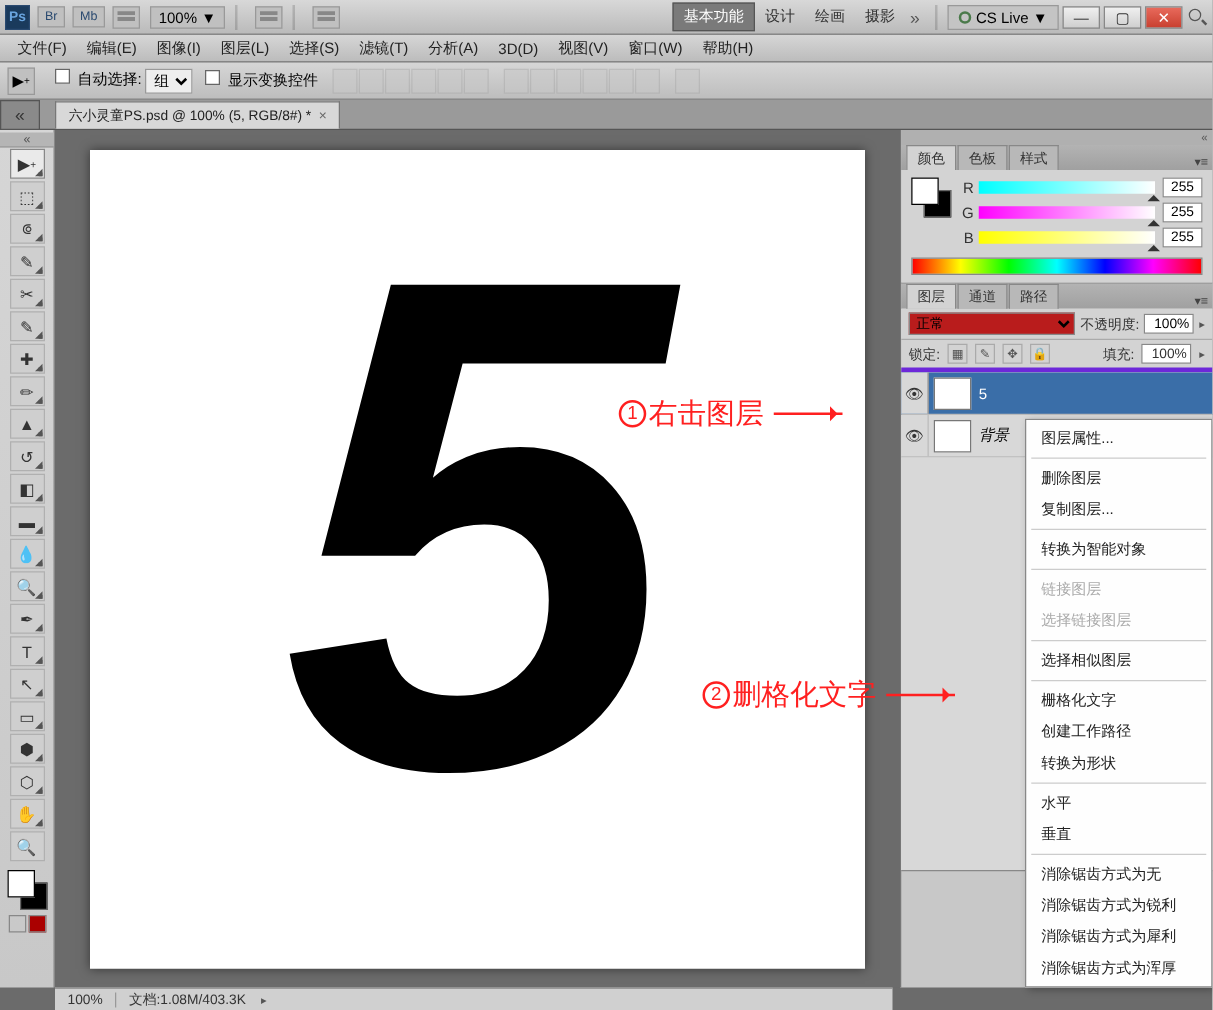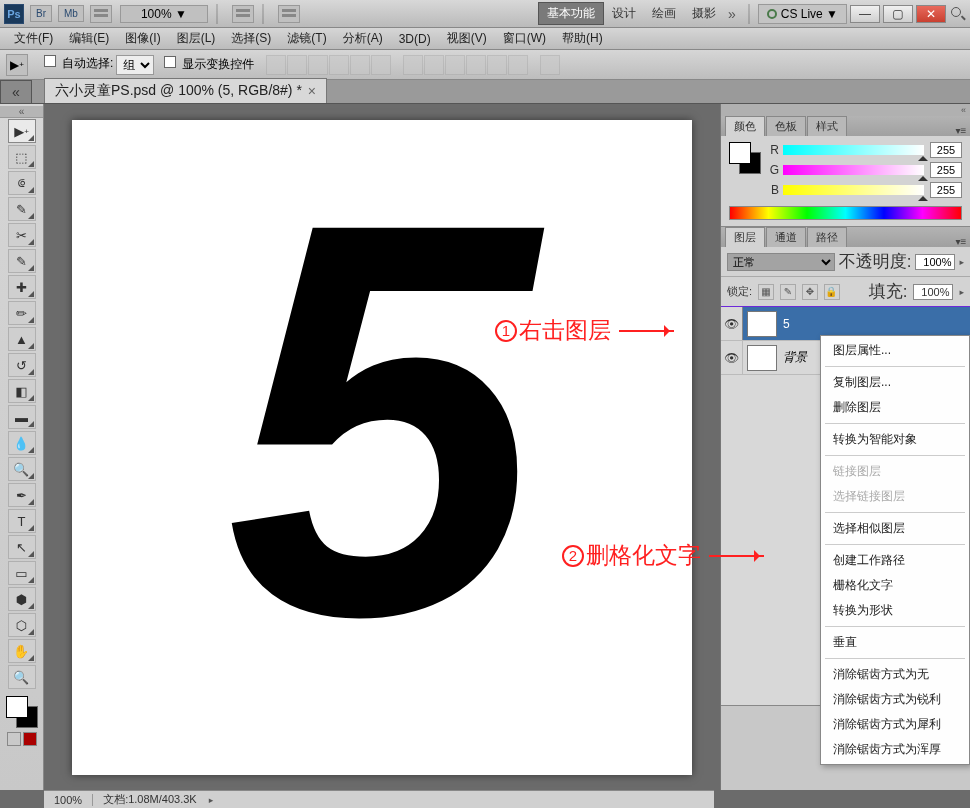--- a/index.html
+++ b/index.html
@@ -4,21 +4,21 @@
 <style>
 * { margin: 0; padding: 0; box-sizing: border-box; font-family: "Microsoft YaHei", Arial, sans-serif; }
 body { background: #6b6b6b; width: 970px; height: 808px; overflow: hidden; position: relative; font-size: 12px; }
 
 
 .titlebar { height: 28px; background: linear-gradient(#d8d8d8, #bababa); display: flex; align-items: center; padding: 0 4px; border-bottom: 1px solid #888; }
 .titlebar .ps-logo { width: 20px; height: 20px; background: #1a3a5c; color: #6aa5e0; display: flex; align-items: center; justify-content: center; font-weight: bold; font-size: 11px; border: 1px solid #2a4a70; }
 .titlebar .tb-box { border: 1px solid #999; background: #c0c0c0; padding: 2px 5px; margin-left: 6px; font-size: 10px; color: #2a4a70; }
 .titlebar .tb-arrange { width: 22px; height: 18px; border: 1px solid #999; margin-left: 6px; background: #c0c0c0; position:relative; }
 .titlebar .tb-arrange::before { content:""; position:absolute; inset:3px; background:linear-gradient(#888 0,#888 3px,transparent 3px,transparent 5px,#888 5px,#888 8px,transparent 8px,transparent 10px,#888 10px); }
-.titlebar .zoom { margin-left: 8px; background:#c0c0c0; border:1px solid #999; padding:1px 20px; }
+.titlebar .zoom { margin-left: 8px; background:#c0c0c0; border:1px solid #999; padding:1px 6px; }
 .titlebar .sep { width: 2px; height: 20px; background:rgba(0,0,0,0.15); margin:0 8px; }
 .titlebar .ws { padding: 2px 8px; color: #333; cursor:pointer; }
 .titlebar .ws.active { background:#7a7a7a; color:#fff; border:1px solid #555; }
 .titlebar .chev { color:#555; padding:0 4px; font-size:14px; }
 .titlebar .spacer { flex: 1; }
 .titlebar .cslive { border:1px solid #999; background:#c4c4c4; padding:2px 8px; display:flex; align-items:center; gap:4px; }
 .titlebar .cslive .ring { width:10px; height:10px; border:2px solid #4a7a4a; border-radius:50%; }
 .titlebar .win-ctrl { width:30px; height:18px; border:1px solid #888; margin-left:3px; background:linear-gradient(#f0f0f0,#cfcfcf); display:flex; align-items:center; justify-content:center; color:#333; }
 .titlebar .win-ctrl.close { background:linear-gradient(#e86a5c,#c94030); color:#fff; }
 .titlebar .search-ico { width:16px; height:16px; margin-left:4px; position:relative; }
@@ -34,21 +34,21 @@
 .optbar .tool-ico { width:22px; height:22px; background:#c0c0c0; border:1px solid #999; display:flex; align-items:center; justify-content:center; }
 .optbar .check { width:12px; height:12px; border:1px solid #666; background:#fff; display:inline-block; vertical-align:middle; margin-right:3px; }
 .optbar select { font-size:12px; padding:1px 2px; background:#eee; border:1px solid #999; }
 .optbar .grp { display:flex; align-items:flex-start; gap:3px; margin-left:4px; }
 .optbar .align-set { display:flex; gap:1px; margin-left:6px; }
 .optbar .align-set span { width:20px; height:20px; border:1px solid #aaa; background:#c8c8c8; opacity:0.5; }
 
 
 .docstrip { height:24px; background:#9a9a9a; display:flex; align-items:flex-end; padding-left:44px; border-bottom:1px solid #555; }
 .docstrip .collapse-tab { position:absolute; left:0; top:80px; width:32px; height:24px; background:#8a8a8a; border:1px solid #555; display:flex; align-items:center; justify-content:center; color:#333; font-size:14px; }
-.doctab { background:#d8d8d8; border:1px solid #777; border-bottom:none; padding:3px 10px 3px 10px; font-size:14px; color:#222; display:flex; align-items:center; gap:6px; }
+.doctab { background:#d8d8d8; border:1px solid #777; border-bottom:none; padding:3px 10px 3px 10px; font-size:11px; color:#222; display:flex; align-items:center; gap:6px; }
 .doctab .x { color:#666; cursor:pointer; }
 
 
 .main { position:absolute; top:104px; left:0; right:0; bottom:18px; display:flex; }
 .toolbox { width:44px; background:linear-gradient(#d6d6d6,#c8c8c8); border-right:1px solid #888; display:flex; flex-direction:column; align-items:center; padding-top:2px; }
 .toolbox .collapse { width:100%; height:12px; background:#b5b5b5; color:#555; font-size:10px; display:flex; justify-content:center; align-items:center; border-bottom:1px solid #999; }
 .toolbox .tool { width:28px; height:24px; margin:1px 0; background:#cfcfcf; border:1px solid #b0b0b0; display:flex; align-items:center; justify-content:center; color:#333; font-size:13px; cursor:pointer; position:relative; }
 .toolbox .tool.active { background:#eaeaea; border-color:#888; }
 .toolbox .tool .tri { position:absolute; right:1px; bottom:1px; width:0; height:0; border:3px solid transparent; border-right-color:#555; border-bottom-color:#555; }
 .toolbox .swatches { margin-top:4px; width:36px; height:36px; position:relative; }
@@ -79,24 +79,24 @@
 .slider-row .track { flex:1; height:10px; position:relative; margin-right:6px; }
 .slider-row .track.r { background:linear-gradient(90deg,#00ffff,#fff); }
 .slider-row .track.g { background:linear-gradient(90deg,#ff00ff,#fff); }
 .slider-row .track.b { background:linear-gradient(90deg,#ffff00,#fff); }
 .slider-row .thumb { position:absolute; right:-4px; top:6px; width:0; height:0; border:5px solid transparent; border-bottom-color:#333; }
 .slider-row .val { width:32px; border:1px solid #888; background:#fff; text-align:center; font-size:11px; padding:1px 0; }
 .spectrum { height:14px; margin-top:4px; background:linear-gradient(90deg,red,yellow,lime,cyan,blue,magenta,red); border:1px solid #888; }
 
 .layers-panel .body { padding:0; }
 .layers-panel .opts-row { display:flex; align-items:center; padding:3px 6px; background:#d3d3d3; border-bottom:1px solid #aaa; gap:4px; }
-.layers-panel select.blend { flex:1; font-size:11px; background:#a3a3a3; border:1px solid #888; padding:1px; }
-.layers-panel .olab { font-size:17px; color:#333; }
+.layers-panel select.blend { flex:1; font-size:11px; background:#b91c1c; border:1px solid #888; padding:1px; }
+.layers-panel .olab { font-size:11px; color:#333; }
 .layers-panel .numbox { width:40px; border:1px solid #888; background:#fff; font-size:11px; text-align:right; padding:1px 3px; }
-.layers-panel .lock-row { display:flex; align-items:center; padding:3px 6px; border-bottom:1px solid #6d28d9; gap:6px; font-size:11px; color:#333; }
+.layers-panel .lock-row { display:flex; align-items:center; padding:3px 6px; border-bottom:4px solid #6d28d9; gap:6px; font-size:11px; color:#333; }
 .layers-panel .lock-row .lk { width:16px; height:16px; border:1px solid #aaa; display:flex; align-items:center; justify-content:center; font-size:10px; color:#555; }
 .layers-panel .list { background:#d8d8d8; }
 .layers-panel .layer { display:flex; align-items:center; height:34px; border-bottom:1px solid #bbb; }
 .layers-panel .layer.sel { background:#3a6ea8; color:#fff; }
 .layers-panel .layer .eye { width:22px; text-align:center; color:#333; border-right:1px solid #bbb; height:100%; display:flex; align-items:center; justify-content:center; }
 .layers-panel .layer.sel .eye { color:#333; background:#d8d8d8; border-right:1px solid #888; }
 .layers-panel .layer .thumb { width:30px; height:26px; background:#fff; border:1px solid #777; margin:0 4px; display:flex; align-items:center; justify-content:center; position:relative; }
 .layers-panel .layer .thumb.t::after { content:"T"; font-weight:bold; font-family:serif; font-size:16px; }
 .layers-panel .layer .thumb.bg::after { content:""; position:absolute; inset:2px; background:#fff; }
 .layers-panel .layer .name { flex:1; font-size:12px; padding-left:2px; }
@@ -330,34 +330,35 @@
           <div class="filler"></div>
         </div>
       </div>
     </div>
   </div>
 </div>
 
 <div class="ctxmenu">
   <div class="ci">图层属性...</div>
   <hr>
+  <div class="ci">删除图层</div>
   <div class="ci">复制图层...</div>
-  <div class="ci">删除图层</div>
   <hr>
   <div class="ci">转换为智能对象</div>
   <hr>
   <div class="ci disabled">链接图层</div>
   <div class="ci disabled">选择链接图层</div>
   <hr>
   <div class="ci">选择相似图层</div>
   <hr>
+  <div class="ci">栅格化文字</div>
   <div class="ci">创建工作路径</div>
-  <div class="ci">栅格化文字</div>
   <div class="ci">转换为形状</div>
   <hr>
+  <div class="ci">水平</div>
   <div class="ci">垂直</div>
   <hr>
   <div class="ci">消除锯齿方式为无</div>
   <div class="ci">消除锯齿方式为锐利</div>
   <div class="ci">消除锯齿方式为犀利</div>
   <div class="ci">消除锯齿方式为浑厚</div>
 
 </div>
 
 <div class="statusbar">

